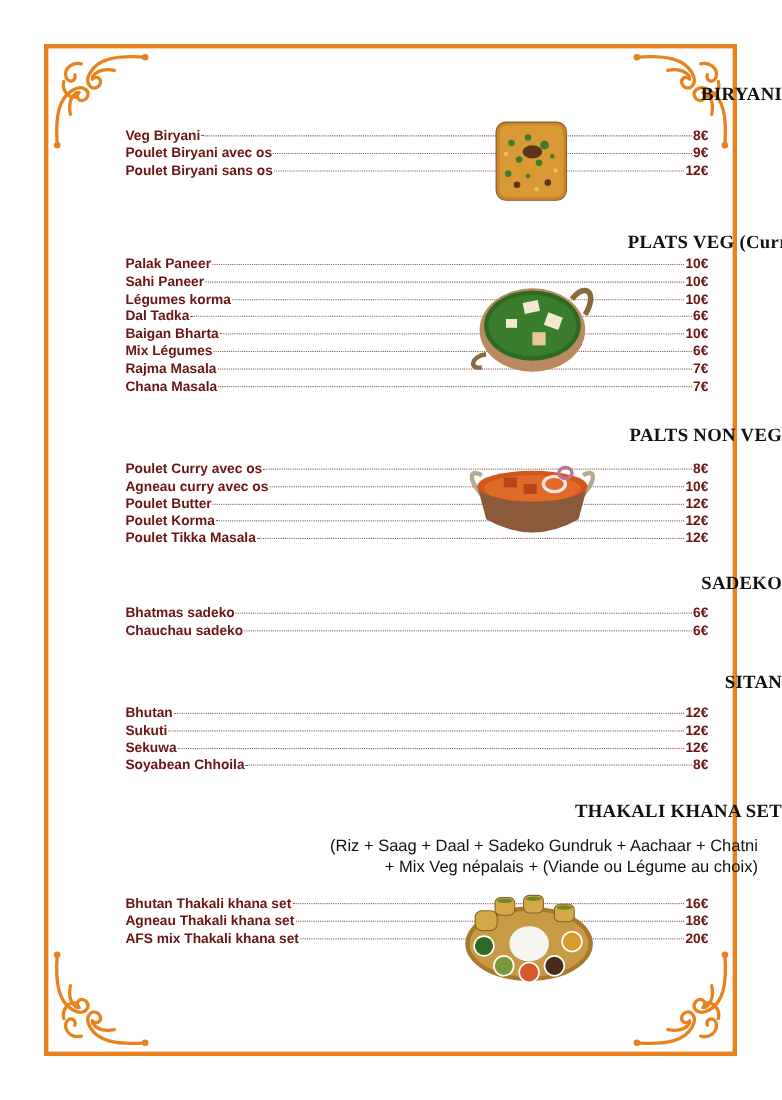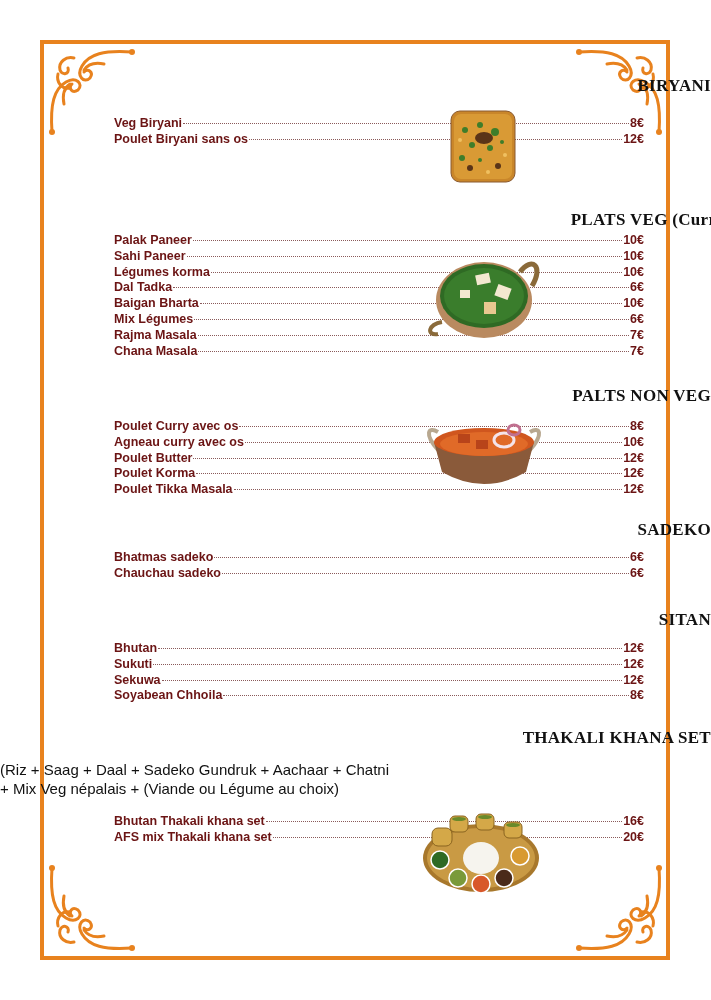--- a/index.html
+++ b/index.html
@@ -5,21 +5,21 @@
   html,body{margin:0;padding:0;background:#fff;}
   body{width:711px;height:1000px;position:relative;overflow:hidden;font-family:"Liberation Sans",sans-serif;}
   .frame{position:absolute;left:40px;top:40px;width:622px;height:912px;border:4px solid #E8821E;box-sizing:content-box;}
   .corner{position:absolute;width:95px;height:95px;}
   .corner svg{width:100%;height:100%;}
   .c-tl{left:44px;top:44px;}
   .c-tr{left:572px;top:44px;transform:scaleX(-1);}
   .c-bl{left:44px;top:861px;transform:scaleY(-1);}
   .c-br{left:572px;top:861px;transform:scale(-1,-1);}
   .title{position:absolute;left:0;width:711px;text-align:right;font-family:"Liberation Serif",serif;font-weight:bold;font-size:17px;color:#111;letter-spacing:0.3px;}
-  .subtitle{position:absolute;left:0;width:673px;text-align:left;font-family:"Liberation Sans",sans-serif;font-size:15px;color:#111;line-height:19px;}
+  .subtitle{position:absolute;left:0;width:673px;text-align:right;font-family:"Liberation Sans",sans-serif;font-size:15px;color:#111;line-height:19px;padding-left:16px;}
   .items{position:absolute;left:98px;width:530px;margin-left:16px;}
   .item{display:flex;align-items:baseline;height:15.8px;font-size:12.5px;font-weight:bold;color:#6B1414;line-height:15.8px;}
   .item .name{white-space:nowrap;}
   .item .dots{flex:1;border-bottom:1px dotted #8a5a5a;margin:0 1px;transform:translateY(-3px);}
   .item .price{white-space:nowrap;}
   .dish{position:absolute;}
   .dish svg{width:100%;height:100%;display:block;}
 </style>
 </head>
 <body>
@@ -84,20 +84,25 @@
 </div>
 
 <div class="title" style="top:76px;">BIRYANI</div>
 <div class="items" style="top:116px;">
   <div class="item">
       <span class="name">Veg Biryani</span>
       <span class="dots"></span>
       <span class="price">8€</span>
     </div>
   <div class="item">
+      <span class="name">Poulet Biryani avec os</span>
+      <span class="dots"></span>
+      <span class="price">9€</span>
+    </div>
+  <div class="item">
       <span class="name">Poulet Biryani sans os</span>
       <span class="dots"></span>
       <span class="price">12€</span>
     </div>
 </div>
 <div class="dish" style="left:450px;top:110px;width:66px;height:73px;">
   <svg viewBox="0 0 66 73">
     <rect x="1" y="1" width="64" height="71" rx="9" fill="#C9862A" stroke="#8a5a30" stroke-width="1"></rect>
     <rect x="4" y="4" width="58" height="65" rx="7" fill="#D99A35"></rect>
     <g fill="#3f7d2a">
@@ -267,20 +272,25 @@
 </div>
 
 <div class="title" style="top:728px;">THAKALI KHANA SET</div>
 <div class="subtitle" style="top:760px;">(Riz + Saag + Daal + Sadeko Gundruk + Aachaar + Chatni</div>
 <div class="subtitle" style="top:779px;">+ Mix Veg népalais + (Viande ou Légume au choix)</div>
 <div class="items" style="top:814px;">
   <div class="item">
       <span class="name">Bhutan Thakali khana set</span>
       <span class="dots"></span>
       <span class="price">16€</span>
+    </div>
+  <div class="item">
+      <span class="name">Agneau Thakali khana set</span>
+      <span class="dots"></span>
+      <span class="price">18€</span>
     </div>
   <div class="item">
       <span class="name">AFS mix Thakali khana set</span>
       <span class="dots"></span>
       <span class="price">20€</span>
     </div>
 </div>
 <div class="dish" style="left:420px;top:812px;width:122px;height:82px;">
   <svg viewBox="0 0 122 82">
     <ellipse cx="61" cy="46" rx="58" ry="34" fill="#a8782c"></ellipse>

